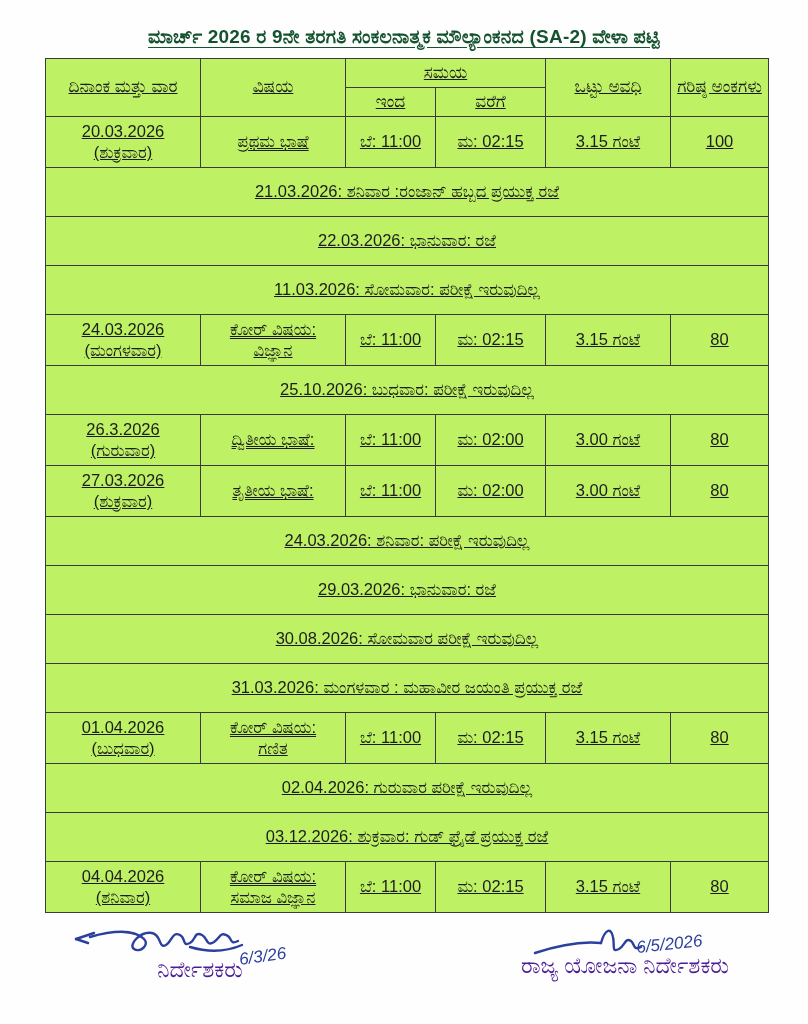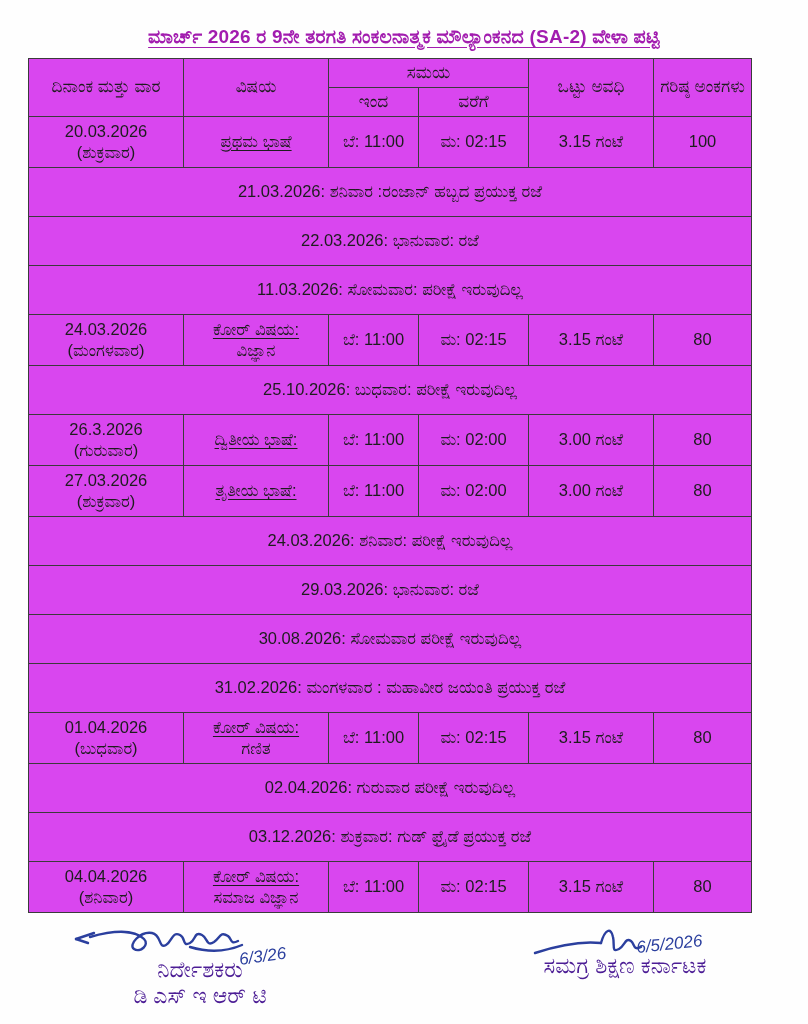--- a/index.html
+++ b/index.html
@@ -17,28 +17,29 @@
     overflow:hidden;
   }
   .doc-title {
     margin:26px 40px 10px 40px;
     text-align:center;
     font-size:19px;
     font-weight:bold;
     letter-spacing:0.2px;
     text-decoration:underline;
     text-underline-offset:4px;
-    color:#a21caf;
+    color:#14532d;
   }
   table.timetable {
     border-collapse:collapse;
     table-layout:fixed;
-    margin-left:28px;
+    margin-left:45px;
     width:723px;
-    background:#d946ef;
+    background:#bef264;
+    text-decoration:underline;
   }
   table.timetable th, table.timetable td {
     border:1.6px solid #3b3b3b;
     text-align:center;
     vertical-align:middle;
     padding:2px 4px;
     font-size:16.5px;
     font-weight:normal;
     color:#1d1d1d;
     line-height:1.3;
@@ -193,21 +194,21 @@
         <tr>
           <td colspan="6" class="note-cell">24.03.2026: ಶನಿವಾರ: ಪರೀಕ್ಷೆ ಇರುವುದಿಲ್ಲ</td>
         </tr>
         <tr>
           <td colspan="6" class="note-cell">29.03.2026: ಭಾನುವಾರ: ರಜೆ</td>
         </tr>
         <tr>
           <td colspan="6" class="note-cell">30.08.2026: ಸೋಮವಾರ ಪರೀಕ್ಷೆ ಇರುವುದಿಲ್ಲ</td>
         </tr>
         <tr>
-          <td colspan="6" class="note-cell">31.02.2026: ಮಂಗಳವಾರ : ಮಹಾವೀರ ಜಯಂತಿ ಪ್ರಯುಕ್ತ ರಜೆ</td>
+          <td colspan="6" class="note-cell">31.03.2026: ಮಂಗಳವಾರ : ಮಹಾವೀರ ಜಯಂತಿ ಪ್ರಯುಕ್ತ ರಜೆ</td>
         </tr>
         <tr class="exam-row">
           <td>
             <span class="cell-line">01.04.2026</span>
             <span class="cell-line">(ಬುಧವಾರ)</span>
           </td>
           <td>
             <span class="cell-line u">ಕೋರ್ ವಿಷಯ:</span>
             <span class="cell-line">ಗಣಿತ</span>
           </td>
@@ -261,28 +262,27 @@
       <svg class="sig-svg sig-svg-left" width="260" height="64" viewBox="0 0 260 64">
         <g fill="none" stroke="#2b3f9e" stroke-width="2.4" stroke-linecap="round">
           <path d="M6 20 L24 14"></path>
           <path d="M6 20 L18 24"></path>
           <path d="M20 18 C 48 10, 66 12, 74 20 C 80 26, 70 34, 64 30 C 58 26, 70 12, 82 14 C 92 16, 88 30, 96 26 C 102 23, 102 12, 110 16 C 116 19, 112 28, 120 24 C 126 21, 124 12, 132 16 C 138 19, 136 28, 144 23 C 150 19, 150 12, 158 17 C 162 20, 160 26, 168 22"></path>
           <path d="M120 28 C 140 34, 158 32, 172 26"></path>
         </g>
         <text x="170" y="46" fill="#2b3f9e" font-size="17" font-style="italic" font-family="Liberation Sans, sans-serif" transform="rotate(-8 170 46)">6/3/26</text>
       </svg>
       <div class="sig-line">ನಿರ್ದೇಶಕರು</div>
-      <div class="sig-line">ಡಿ ಎಸ್ ಇ ಆರ್ ಟಿ</div>
     </div>
 
     <div class="sig-block sig-right">
       <svg class="sig-svg sig-svg-right" width="230" height="60" viewBox="0 0 230 60">
         <g fill="none" stroke="#2b3f9e" stroke-width="2.4" stroke-linecap="round">
           <path d="M10 34 C 34 26, 58 22, 76 24"></path>
           <path d="M76 24 C 80 10, 86 8, 88 18 C 90 26, 86 34, 94 30 C 100 27, 100 18, 106 22 C 110 25, 108 32, 116 28"></path>
         </g>
         <text x="112" y="34" fill="#2b3f9e" font-size="17" font-style="italic" font-family="Liberation Sans, sans-serif" transform="rotate(-6 112 34)">6/5/2026</text>
       </svg>
-      <div class="sig-line">ಸಮಗ್ರ ಶಿಕ್ಷಣ ಕರ್ನಾಟಕ</div>
+      <div class="sig-line">ರಾಜ್ಯ ಯೋಜನಾ ನಿರ್ದೇಶಕರು</div>
     </div>
 
   </div>
 </div>
 
 </body></html>

